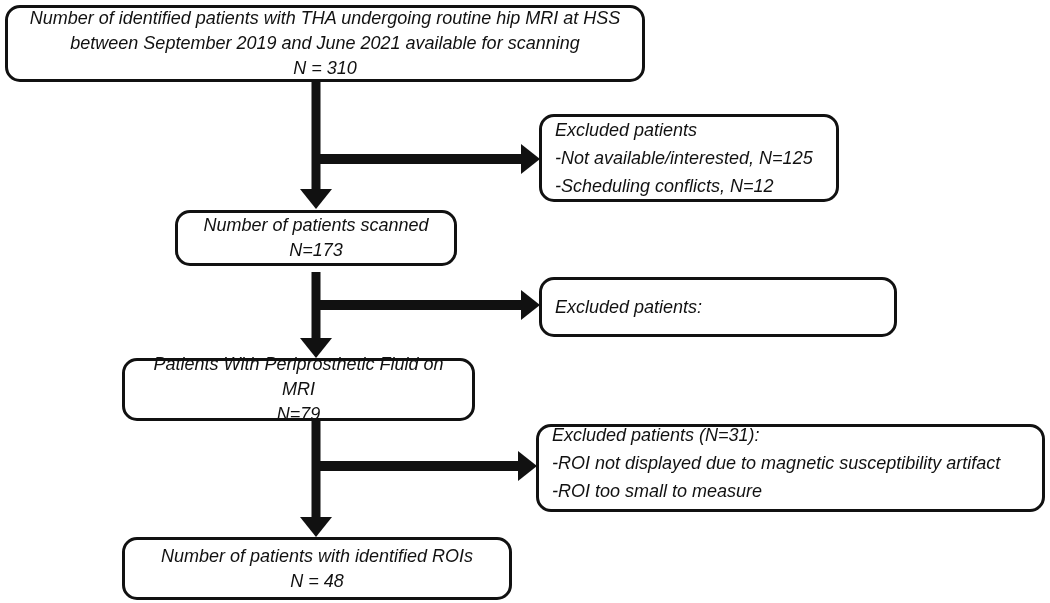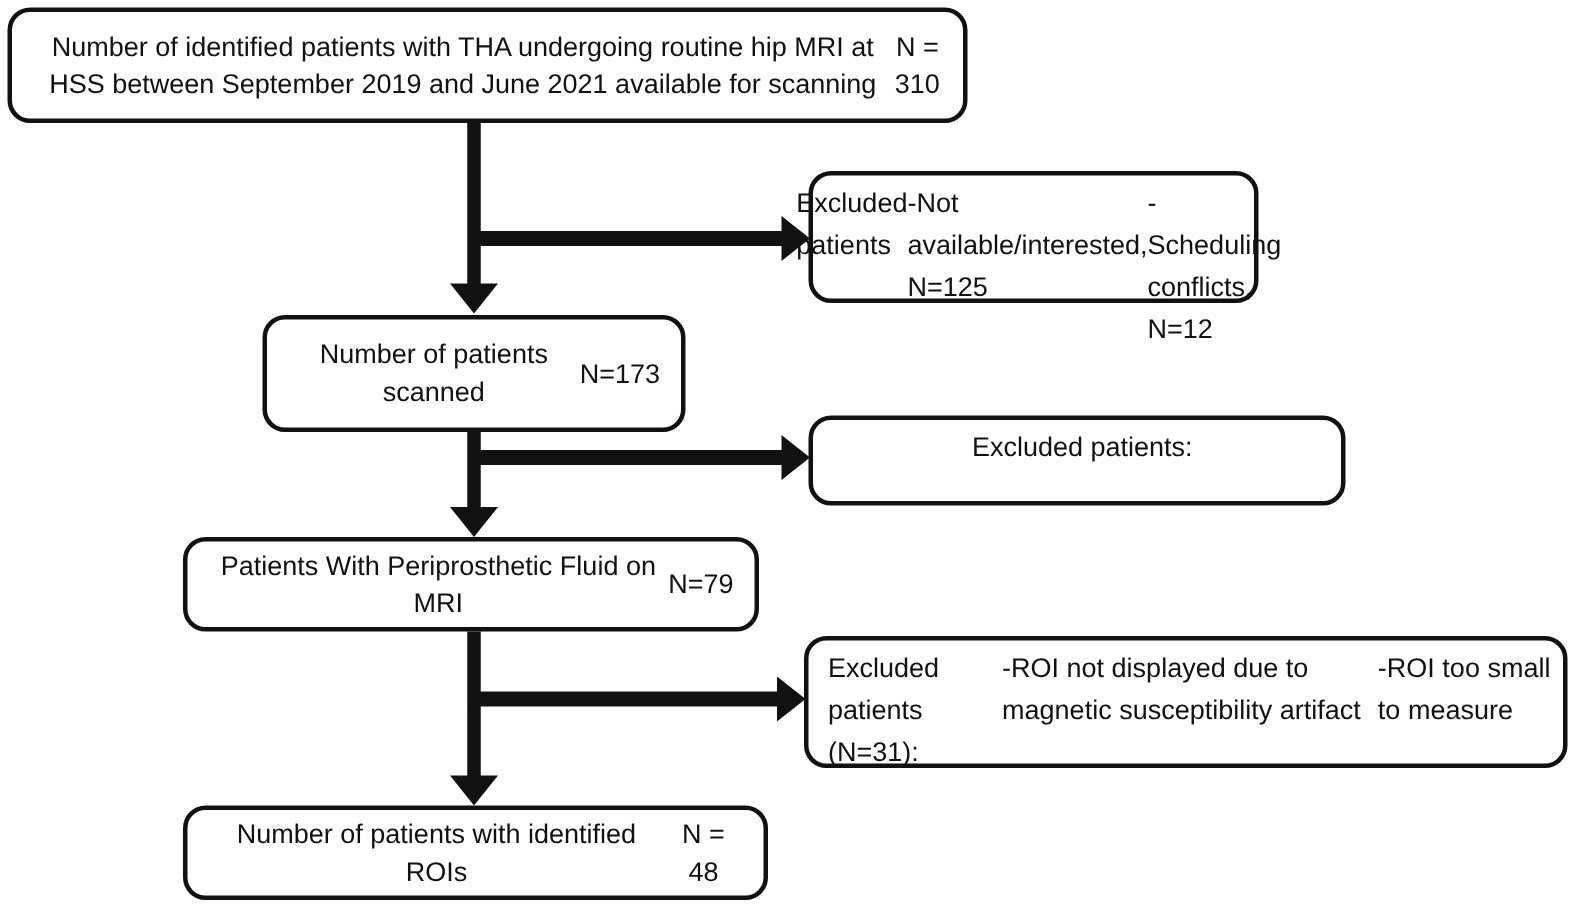--- a/index.html
+++ b/index.html
@@ -23,40 +23,41 @@
     width: 1050px;
     height: 603px;
   }
   .box {
     position: absolute;
     box-sizing: border-box;
     border: 3px solid #111111;
     border-radius: 15px;
     background: #ffffff;
     display: flex;
-    flex-direction: row;
+    flex-direction: column;
     justify-content: center;
     font-size: 18px;
     line-height: 25px;
+    font-style: italic;
   }
   .box.centered {
     align-items: center;
     text-align: center;
     padding: 4px 14px;
   }
   .box.left-aligned {
     align-items: flex-start;
     text-align: left;
     padding: 4px 6px 4px 13px;
     line-height: 28px;
   }
   
   #box-identified     { left: 5px;   top: 5px;   width: 640px; height: 77px; }
-  #box-scanned        { left: 175px; top: 210px; width: 282px; height: 78px; }
-  #box-periprosthetic { left: 122px; top: 358px; width: 384px; height: 63px; }
+  #box-scanned        { left: 175px; top: 210px; width: 282px; height: 56px; }
+  #box-periprosthetic { left: 122px; top: 358px; width: 353px; height: 63px; }
   #box-rois           { left: 122px; top: 537px; width: 390px; height: 63px; }
   
   #box-excluded-recruit { left: 539px; top: 114px; width: 300px; height: 88px; }
   #box-excluded-fluid   { left: 539px; top: 277px; width: 358px; height: 60px; }
   #box-excluded-roi     { left: 536px; top: 424px; width: 509px; height: 88px; justify-content: flex-end; }
 </style>
 </head>
 <body>
 
 <div class="canvas">

